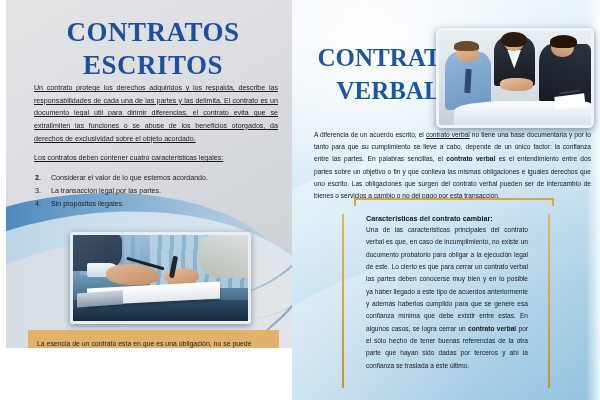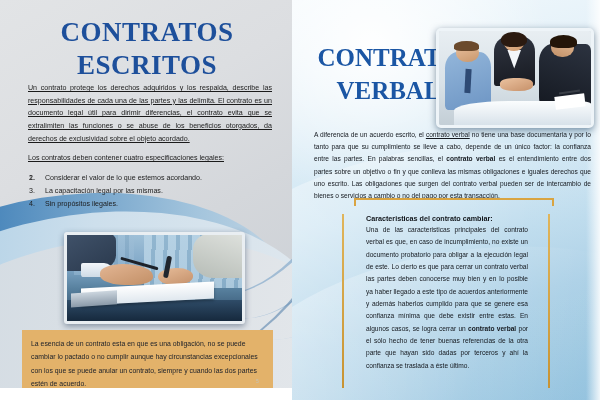--- a/index.html
+++ b/index.html
@@ -5,21 +5,21 @@
   html,body{margin:0;padding:0;}
   body{
     width:600px;height:400px;overflow:hidden;
     font-family:"Liberation Sans",sans-serif;
     background:#ffffff;
   }
   .spread{position:relative;width:600px;height:400px;overflow:hidden;}
 
   
   .page-left{
-    position:absolute;left:0;top:0;width:292px;height:388px;overflow:hidden;
+    position:absolute;left:6px;top:0;width:292px;height:348px;overflow:hidden;
     background:linear-gradient(150deg,#e2e4e6 0%,#dcdee1 35%,#d4d7db 60%,#c9ced4 100%);
   }
   .lp-wave-a{
     position:absolute;left:-170px;top:196px;width:470px;height:300px;
     border-radius:50%/45%;
     background:linear-gradient(100deg,#1f4f86 0%,#3d7fb8 35%,#9fc3dd 75%,#cfdde8 100%);
     opacity:.92;
     transform:rotate(-9deg);
   }
   .lp-wave-b{
@@ -321,32 +321,32 @@
     <div class="ribbon rb4"></div>
     <div class="ribbon rb5"></div>
 
     <div class="title-left">
       <span>CONTRATOS</span>
       <span class="t2">ESCRITOS</span>
     </div>
 
     <div class="body-left">
       <p>Un contrato protege los derechos adquiridos y los respalda, describe las responsabilidades de cada una de las partes y las delimita. El contrato es un documento legal útil para dirimir diferencias, el contrato evita que se extralimiten las funciones o se abuse de los beneficios otorgados, da derechos de exclusividad sobre el objeto acordado.</p>
-      <p class="list-intro">Los contratos deben contener cuatro especificaciones legales:</p>
+      <p class="list-intro">Los contratos deben contener cuatro caracteristicas legales:</p>
       <ol class="legal">
         <li>
           <span class="num">1.</span>
         </li>
         <li>
           <span class="num">2.</span>
           <span>Considerar el valor de lo que estemos acordando.</span>
         </li>
         <li>
           <span class="num">3.</span>
-          <span>La capacitación legal por las mismas.</span>
+          <span>La transacción legal por las partes.</span>
         </li>
         <li>
           <span class="num">4.</span>
           <span>Sin propósitos ilegales.</span>
         </li>
       </ol>
     </div>
 
     <div class="photo-sign">
       <div class="bg"></div>

